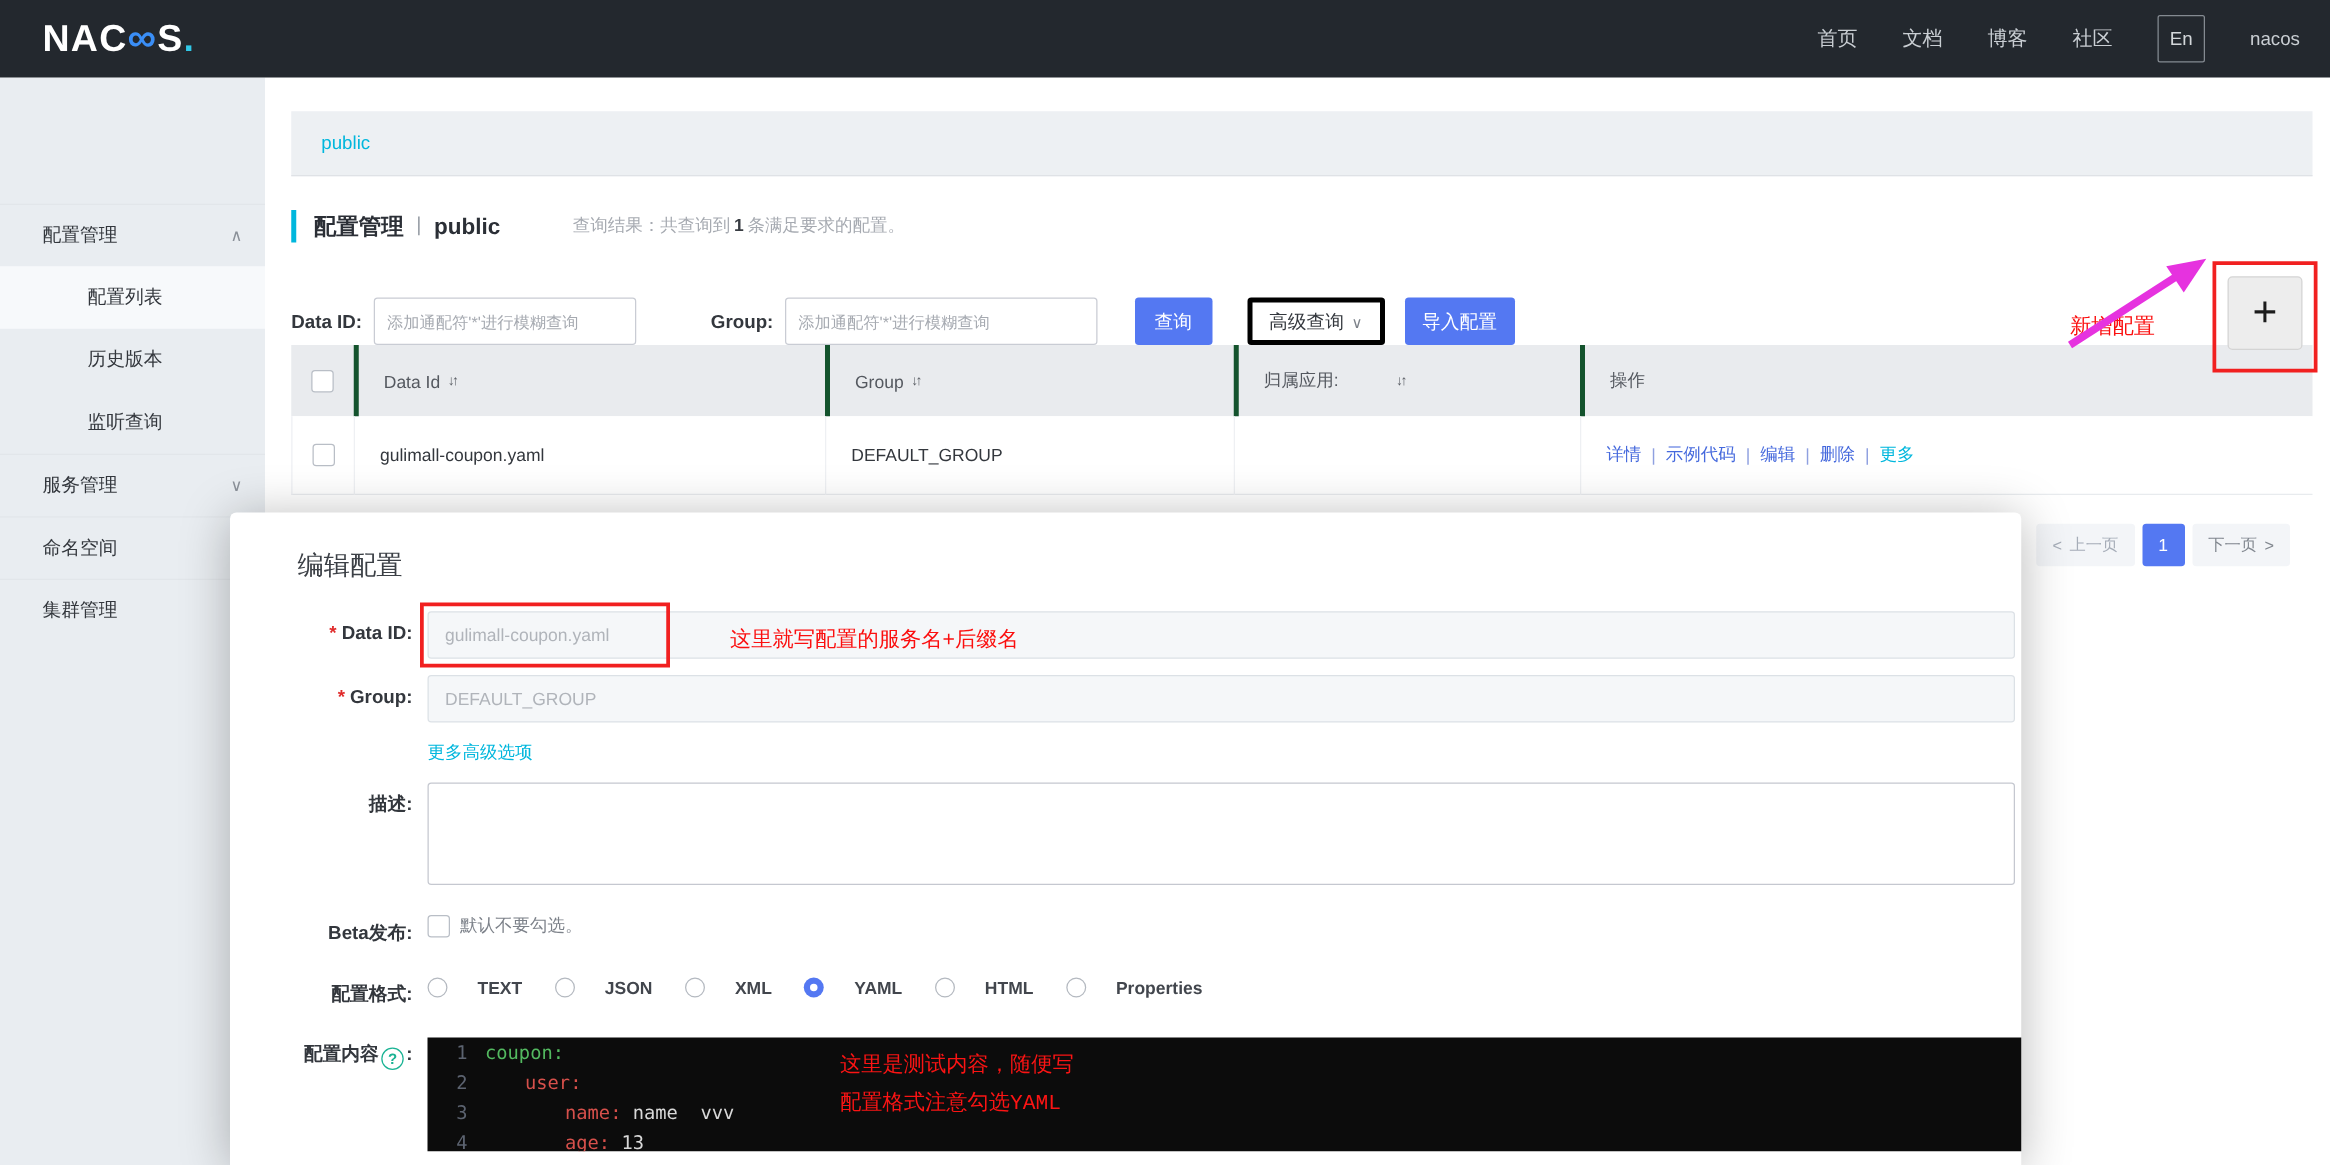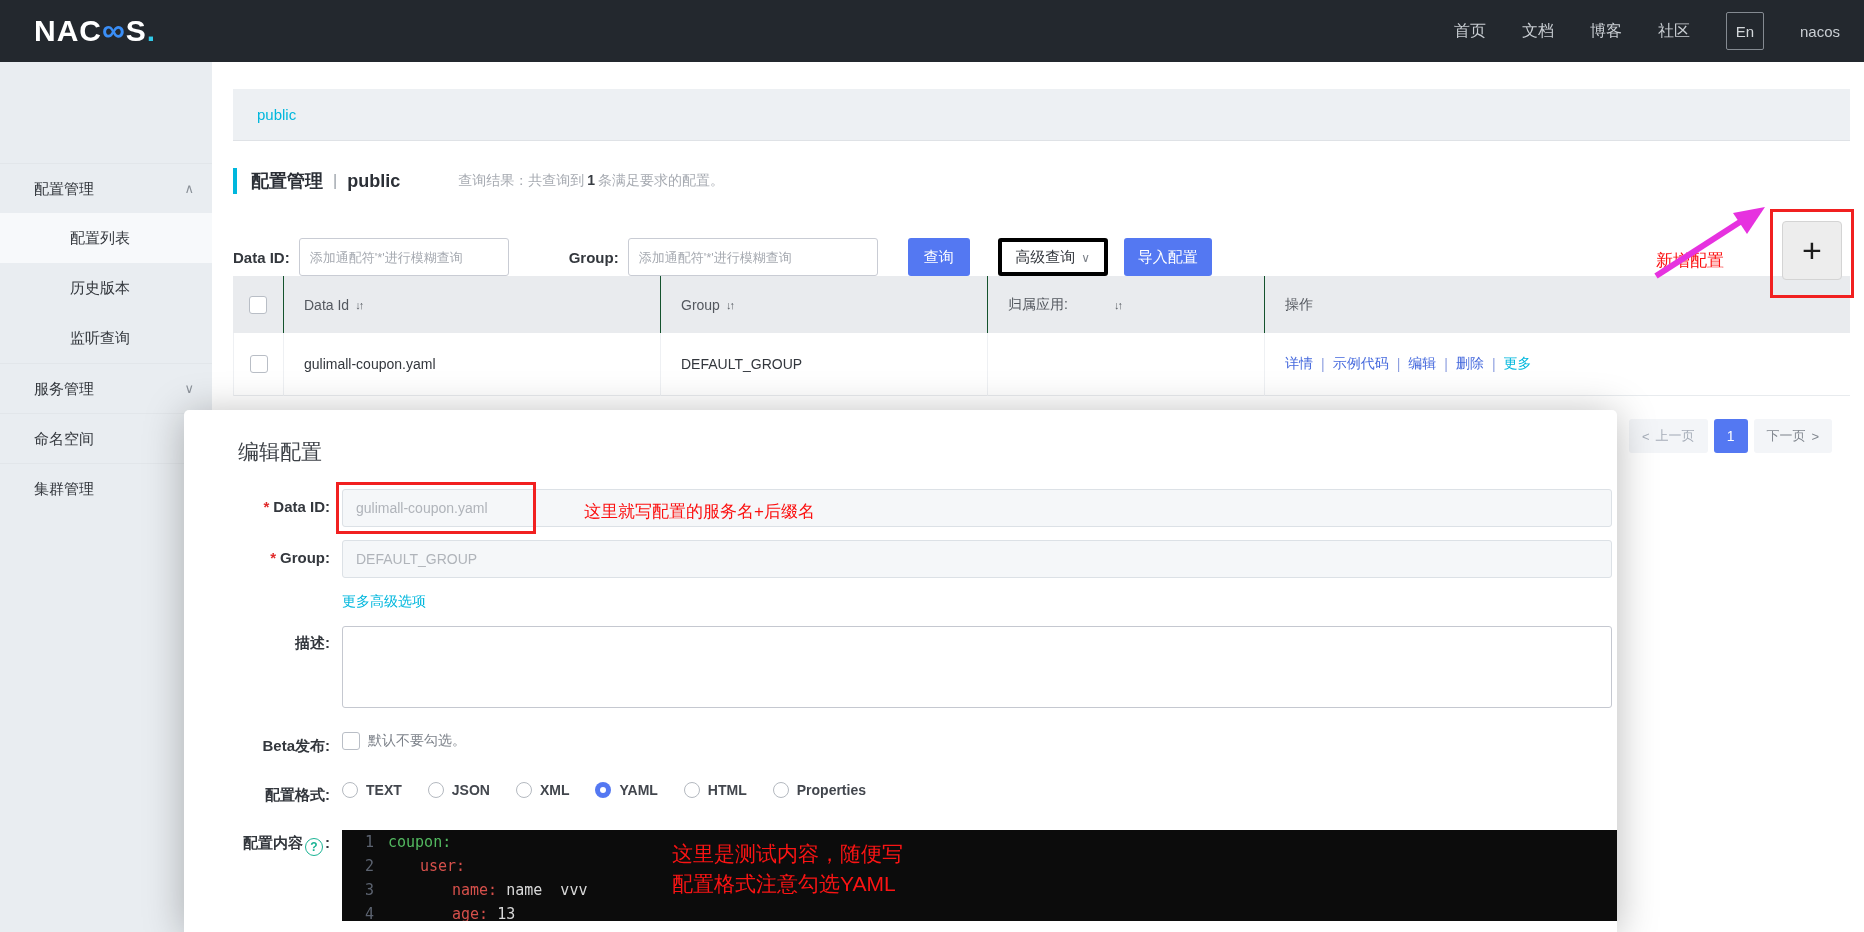--- a/index.html
+++ b/index.html
@@ -57,21 +57,21 @@
   .note-red { color:#fb0f0f; font-size:17px; z-index:22; }
   .redbox { position:absolute; left:1770px; top:209px; width:84px; height:89px; border:3px solid #f12020; z-index:21; }
   .plusbtn { position:absolute; left:1782px; top:221px; width:60px; height:59px; background:#ededed;
     border:1px solid #d4d4d4; border-radius:4px; font-size:34px; font-weight:300; color:#1c1c1c;
     display:flex; align-items:center; justify-content:center; cursor:pointer; z-index:22; }
   .arrow-svg { position:absolute; left:1648px; top:200px; z-index:22; }
 
   
   .table { position:absolute; left:233px; top:276px; width:1617px; z-index:1; }
   .thead { display:flex; background:#e9ebee; height:57px; align-items:center; }
-  .tcell { font-size:14px; color:#54585f; padding-left:20px; border-left:1px solid #14532d; height:57px;
+  .tcell { font-size:14px; color:#54585f; padding-left:20px; border-left:4px solid #14532d; height:57px;
     display:flex; align-items:center; }
   .tcell:first-child { border-left:none; }
   .c0 { width:50px; justify-content:center; padding-left:0; }
   .c1 { width:377px; } .c2 { width:327px; } .c3 { width:277px;gap:40px; } .c4 { width:586px; }
   .sort { font-size:11px; color:#595d64; margin-left:6px; letter-spacing:-2px; cursor:pointer; }
   .trow { display:flex; background:#fff; height:63px; align-items:center; border-bottom:1px solid #e8ebee; }
   .trow .tcell { height:63px; color:#33373d; border-left:1px solid #eef0f3; font-size:14px; }
   .cbox { width:18px; height:18px; background:#fff; border:1px solid #b9bec6; border-radius:3px; cursor:pointer; }
   .alink { color:#4569dd; font-size:14px; cursor:pointer; }
   .alink.cyan { color:#00b7dd; }
@@ -94,38 +94,38 @@
   .mfield-ro { position:absolute; left:158px; right:5px; height:38px; background:#f5f7f9;
     border:1px solid #dce1e6; border-radius:3px; line-height:36px; padding:0 13px; font-size:14px; color:#b0b4ba; }
   .redfieldbox { position:absolute; left:152px; top:72px; width:200px; height:52px; border:3px solid #f12020; z-index:3; }
   .mred-note { position:absolute; left:400px; top:90px; font-size:17px; color:#fb0f0f; }
   .mlink { position:absolute; left:158px; top:183px; font-size:14px; color:#00b7dd; cursor:pointer; }
   .mtextarea { position:absolute; left:158px; right:5px; top:216px; height:82px; border:1px solid #c5c8d0;
     border-radius:3px; background:#fff; resize:none; outline:none; font-family:inherit; font-size:14px; padding:8px; }
   .betarow { position:absolute; left:158px; top:322px; display:flex; align-items:center; }
   .beta-hint { font-size:14px; color:#7d828a; margin-left:8px; }
   .fmtrow { position:absolute; left:158px; top:372px; display:flex; align-items:center; gap:26px; }
-  .radio { display:flex; align-items:center; gap:8px; cursor:pointer; }
+  .radio { display:flex; align-items:center; gap:24px; cursor:pointer; }
   .rdot { width:16px; height:16px; border-radius:50%; border:1px solid #b4b9c0; background:#fff; }
   .radio.on .rdot { border:none; background:#5478f2; position:relative; }
   .radio.on .rdot::after { content:""; position:absolute; left:5px; top:5px; width:6px; height:6px;
     border-radius:50%; background:#fff; }
   .rlabel { font-size:14px; font-weight:bold; color:#42464d; }
   .contentlbl { position:absolute; left:0; top:424px; width:146px; text-align:right; font-size:15px;
     font-weight:bold; color:#33373d; }
   .helpico { display:inline-block; width:18px; height:18px; border:1px solid #1ab394; border-radius:50%;
     color:#1ab394; font-size:12px; line-height:16px; text-align:center; font-weight:bold; margin:0 2px;
     vertical-align:-3px; cursor:pointer; }
   .editor { position:absolute; left:158px; right:0; top:420px; height:91px; background:#0c0c0c; overflow:hidden; }
   .eline { display:flex; height:24px; line-height:24px; font-family:"DejaVu Sans Mono","Liberation Mono",monospace; font-size:15px; }
   .eline:first-child { margin-top:5px; }
   .enum { width:46px; text-align:right; padding-right:14px; color:#5c6370; flex:none; }
   .ecode { white-space:pre; }
-  .ed-note { position:absolute; left:330px; color:#fb1414; font-size:21px; z-index:3;
-    font-family:Liberation Sans, sans-serif; }
+  .ed-note { position:absolute; left:330px; color:#fb1414; font-size:17px; z-index:3;
+    font-family:Liberation Mono, monospace; }
 </style>
 </head>
 <body>
 
 <div class="topbar">
   <div class="logo"><span>NAC</span><span class="inf">∞</span><span>S</span><span class="dot">.</span></div>
   <div class="topnav">
     <span class="tlink" id="nav-links" style="display:contents"><span class="tlink">首页</span><span class="tlink">文档</span><span class="tlink">博客</span><span class="tlink">社区</span></span>
     <span class="lang-box">En</span>
     <span class="tuser">nacos</span>

